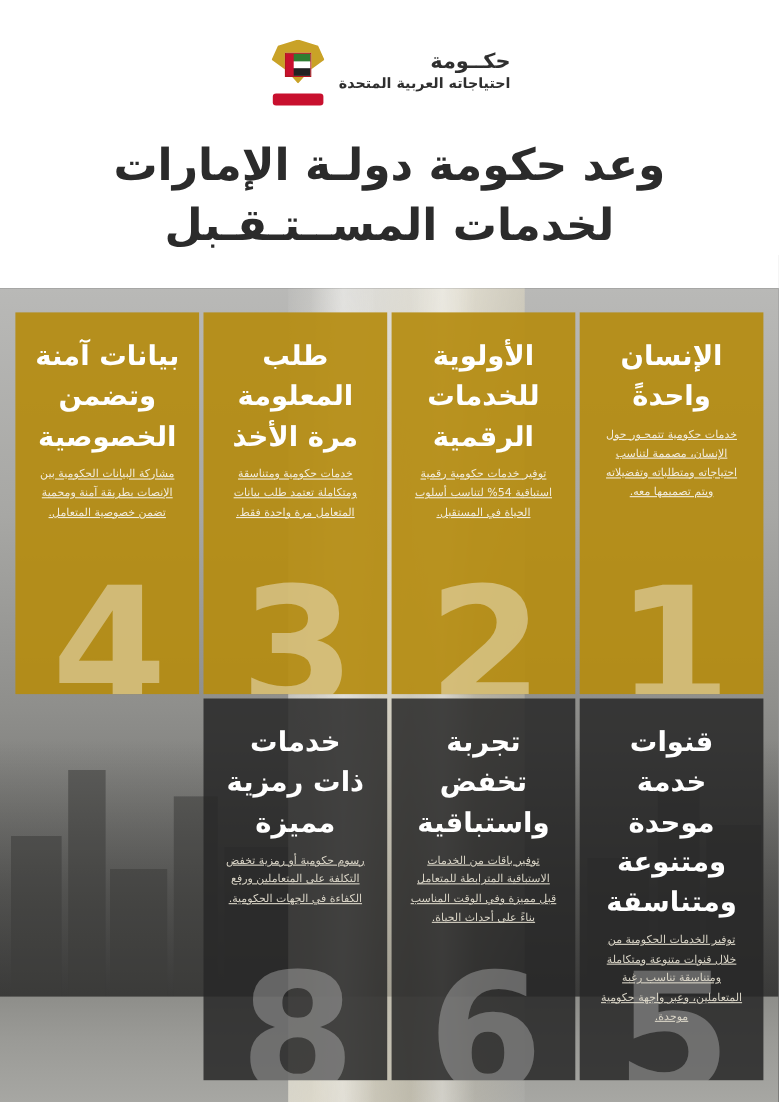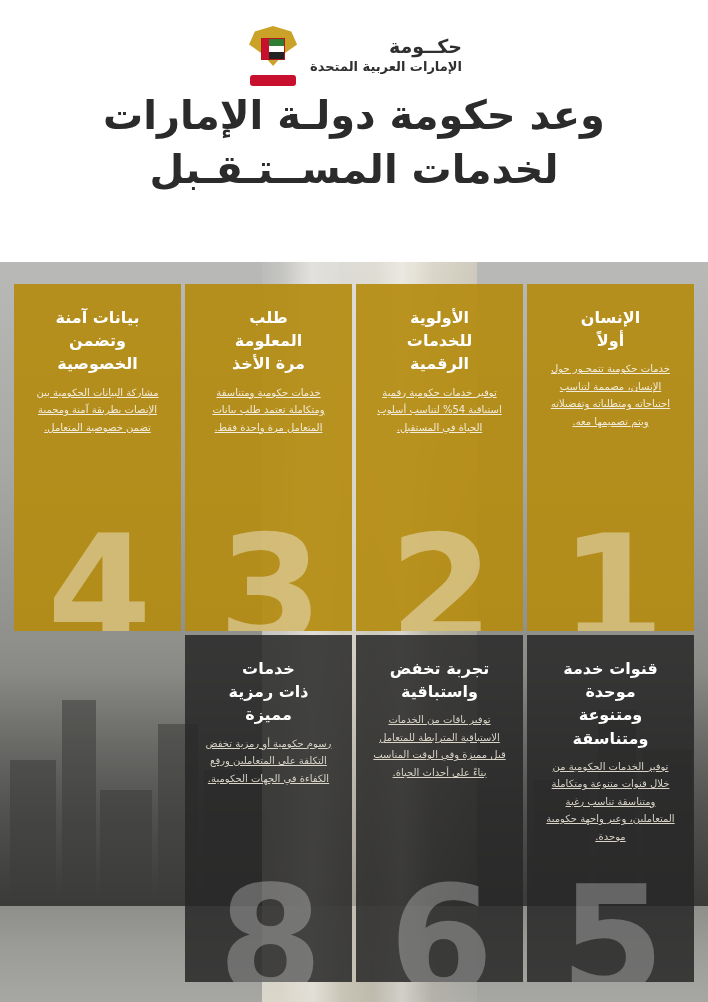--- a/index.html
+++ b/index.html
@@ -21,21 +21,21 @@
     height: 262px;
     background: #ffffff;
     position: relative;
   }
   .emblem-row {
     display: flex;
     flex-direction: row-reverse;
     align-items: center;
     justify-content: center;
     gap: 10px;
-    padding-top: 22px;
+    padding-top: 32px;
   }
   .emblem {
     width: 54px;
     height: 66px;
     position: relative;
   }
   .gov-wordmark {
     text-align: right;
     line-height: 1.25;
     color: #3b3b3b;
@@ -47,20 +47,21 @@
     color: #2f2f2f;
   }
   .gov-wordmark .l2 {
     font-size: 13px;
     font-weight: bold;
     color: #2f2f2f;
   }
 
   .main-title {
     text-align: center;
+    margin-top: 26px;
     color: #2b2b2b;
     font-weight: bold;
     font-size: 40px;
     line-height: 1.35;
     letter-spacing: 0px;
     padding: 0 40px;
   }
   .main-title .line {
     display: block;
     white-space: nowrap;
@@ -124,21 +125,21 @@
     overflow: hidden;
     padding: 22px 16px 10px 16px;
     box-sizing: border-box;
     text-align: center;
     color: #ffffff;
   }
   .card.gold { background: rgba(181,140,17,0.93); }
   .card.dark { background: rgba(40,40,40,0.86); }
 
   .card-title {
-    font-size: 16px;
+    font-size: 25px;
     font-weight: bold;
     line-height: 1.45;
     color: #ffffff;
     position: relative;
     z-index: 3;
     white-space: pre-line;
   }
   .card-desc {
     margin-top: 8px;
     font-size: 10px;
@@ -208,21 +209,21 @@
       <div class="em-shield">
         <i class="g"></i>
         <i class="w"></i>
         <i class="b"></i>
         <span></span>
       </div>
       <div class="em-scroll"></div>
     </div>
     <div class="gov-wordmark">
       <div class="l1">حكــومة</div>
-      <div class="l2">الإمارات العربية المتحدة</div>
+      <div class="l2">احتياجاته العربية المتحدة</div>
     </div>
   </div>
 
   <div class="main-title">
     <span class="line">وعد حكومة دولـة الإمارات</span>
     <span class="line">لخدمات المســتـقـبل</span>
   </div>
 </div>
 
 <div class="poster">
@@ -243,21 +244,21 @@
 
   <div class="flag-drape">
     <div class="flag-fold" style="left:20px;"></div>
     <div class="flag-fold" style="left:110px;"></div>
   </div>
 
   <div class="grid">
 
     <div class="card gold">
       <div class="card-title">الإنسان
-أولاً</div>
+واحدةً</div>
       <div class="card-desc">خدمات حكومية تتمحـور حول الإنسان، مصممة لتناسب احتياجاته ومتطلباته وتفضيلاته ويتم تصميمها معه.</div>
       <div class="card-num">1</div>
     </div>
 
     <div class="card gold">
       <div class="card-title">الأولوية
 للخدمات
 الرقمية</div>
       <div class="card-desc">توفير خدمات حكومية رقمية استباقية 54% لتناسب أسلوب الحياة في المستقبل.</div>
       <div class="card-num">2</div>

